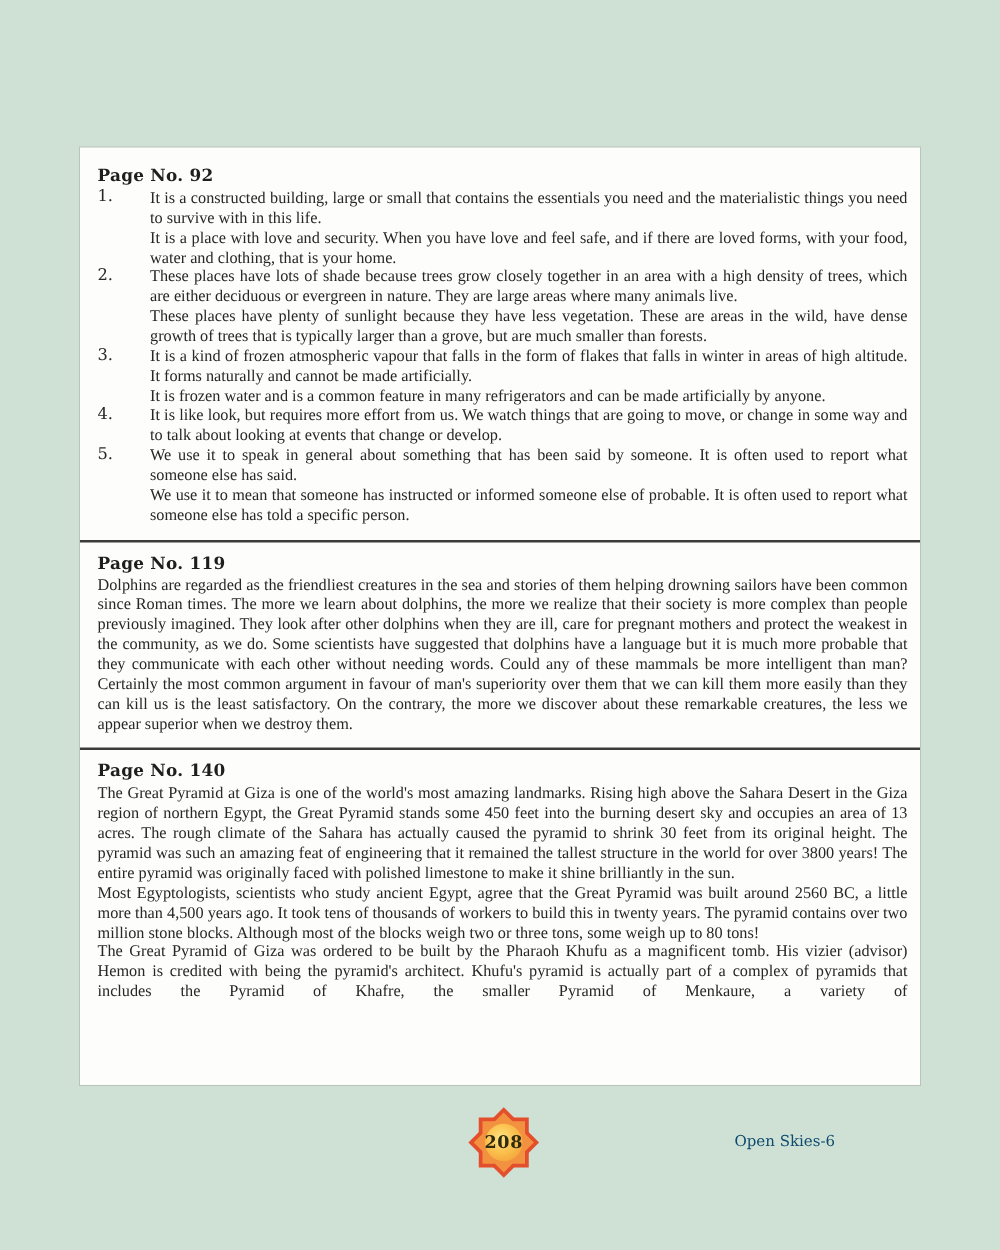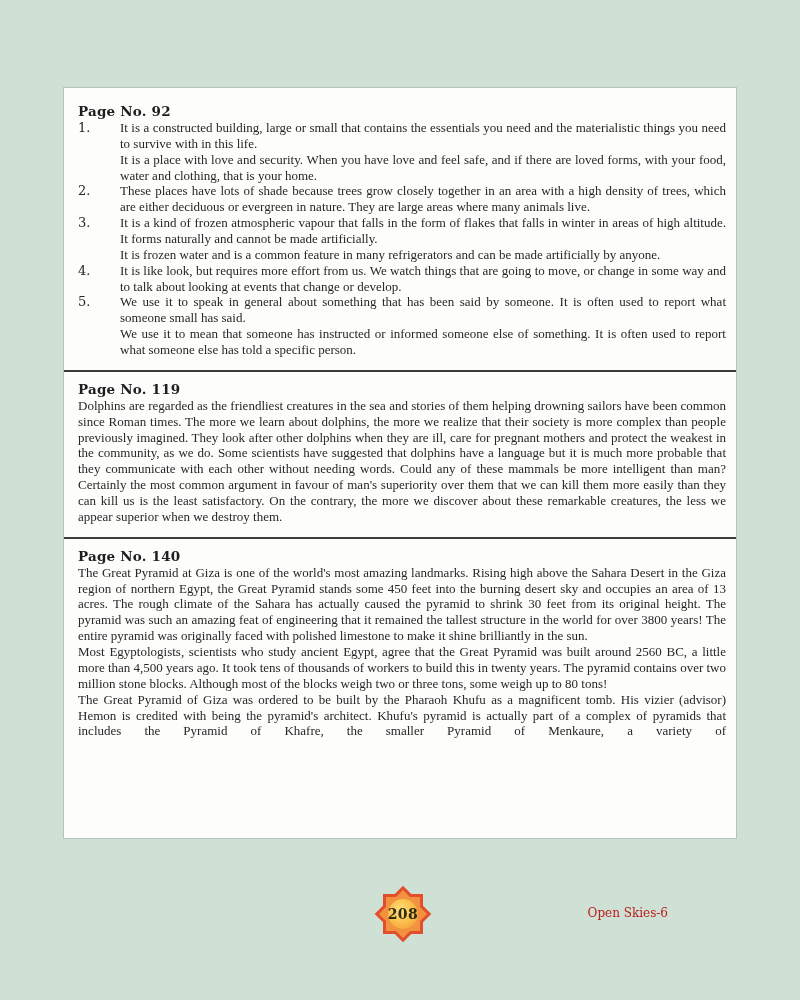--- a/index.html
+++ b/index.html
@@ -5,21 +5,21 @@
   html, body { margin: 0; padding: 0; }
   body {
     width: 800px; height: 1000px;
     background: #cfe1d4;
     font-family: "DejaVu Serif", "Liberation Serif", serif;
     position: relative;
     overflow: hidden;
   }
   .content-box {
     position: absolute;
-    left: 63px; top: 87px;
+    left: 63px; top: 117px;
     width: 674px;
     min-height: 752px;
     box-sizing: border-box;
     background: #fdfdfc;
     border: 1px solid #b7c4ba;
     padding: 15px 10px 14px 14px;
     color: #272727;
   }
   .section-heading {
     margin: 0 0 1px 0;
@@ -83,21 +83,21 @@
     left: 0; top: 0; width: 58px; height: 58px;
     display: flex; align-items: center; justify-content: center;
     font-size: 14px; font-weight: bold;
     color: #2f2a12;
     letter-spacing: 0.5px;
   }
   .book-title {
     position: absolute;
     right: 65px; top: 26px;
     font-size: 12px;
-    color: #b91c1c;
+    color: #0c4a6e;
   }
 </style>
 </head>
 <body>
 
 <div class="content-box">
 
   <section>
     <h3 class="section-heading">Page No. 92</h3>
     <div class="qa-list">
@@ -107,20 +107,21 @@
         <div class="qa-answer">
           <p class="body-para">It is a constructed building, large or small that contains the essentials you need and the materialistic things you need to survive with in this life.</p>
           <p class="body-para">It is a place with love and security. When you have love and feel safe, and if there are loved forms, with your food, water and clothing, that is your home.</p>
         </div>
       </div>
 
       <div class="qa-item">
         <span class="qa-num">2.</span>
         <div class="qa-answer">
           <p class="body-para">These places have lots of shade because trees grow closely together in an area with a high density of trees, which are either deciduous or evergreen in nature. They are large areas where many animals live.</p>
+          <p class="body-para">These places have plenty of sunlight because they have less vegetation. These are areas in the wild, have dense growth of trees that is typically larger than a grove, but are much smaller than forests.</p>
         </div>
       </div>
 
       <div class="qa-item">
         <span class="qa-num">3.</span>
         <div class="qa-answer">
           <p class="body-para">It is a kind of frozen atmospheric vapour that falls in the form of flakes that falls in winter in areas of high altitude. It forms naturally and cannot be made artificially.</p>
           <p class="body-para">It is frozen water and is a common feature in many refrigerators and can be made artificially by anyone.</p>
         </div>
       </div>
@@ -128,22 +129,22 @@
       <div class="qa-item">
         <span class="qa-num">4.</span>
         <div class="qa-answer">
           <p class="body-para">It is like look, but requires more effort from us. We watch things that are going to move, or change in some way and to talk about looking at events that change or develop.</p>
         </div>
       </div>
 
       <div class="qa-item">
         <span class="qa-num">5.</span>
         <div class="qa-answer">
-          <p class="body-para">We use it to speak in general about something that has been said by someone. It is often used to report what someone small has said.</p>
-          <p class="body-para">We use it to mean that someone has instructed or informed someone else of something. It is often used to report what someone else has told a specific person.</p>
+          <p class="body-para">We use it to speak in general about something that has been said by someone. It is often used to report what someone else has said.</p>
+          <p class="body-para">We use it to mean that someone has instructed or informed someone else of probable. It is often used to report what someone else has told a specific person.</p>
         </div>
       </div>
 
     </div>
   </section>
 
   <hr class="divider">
 
   <section>
     <h3 class="section-heading">Page No. 119</h3>

